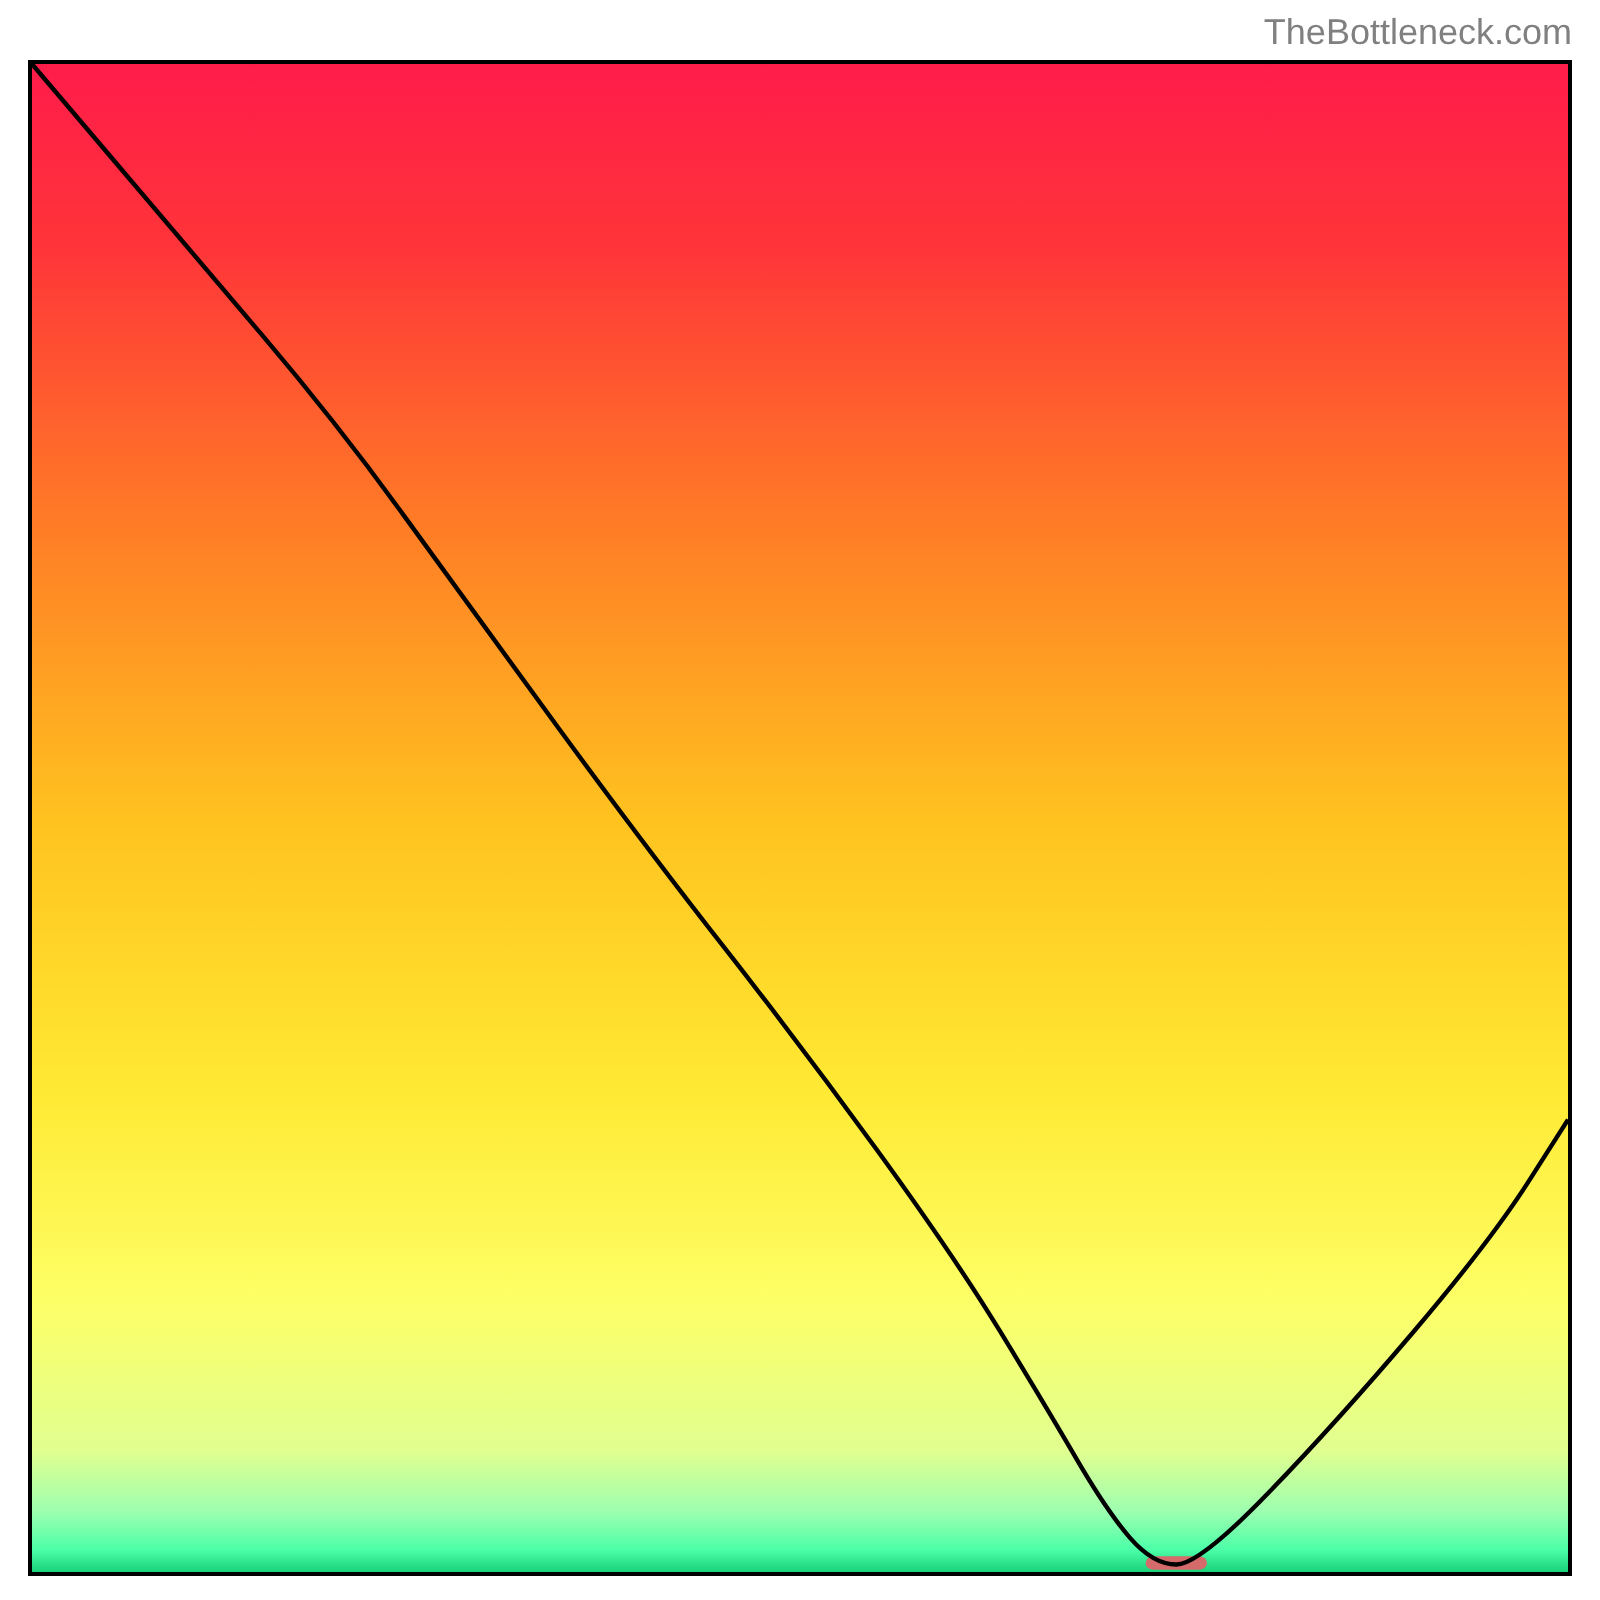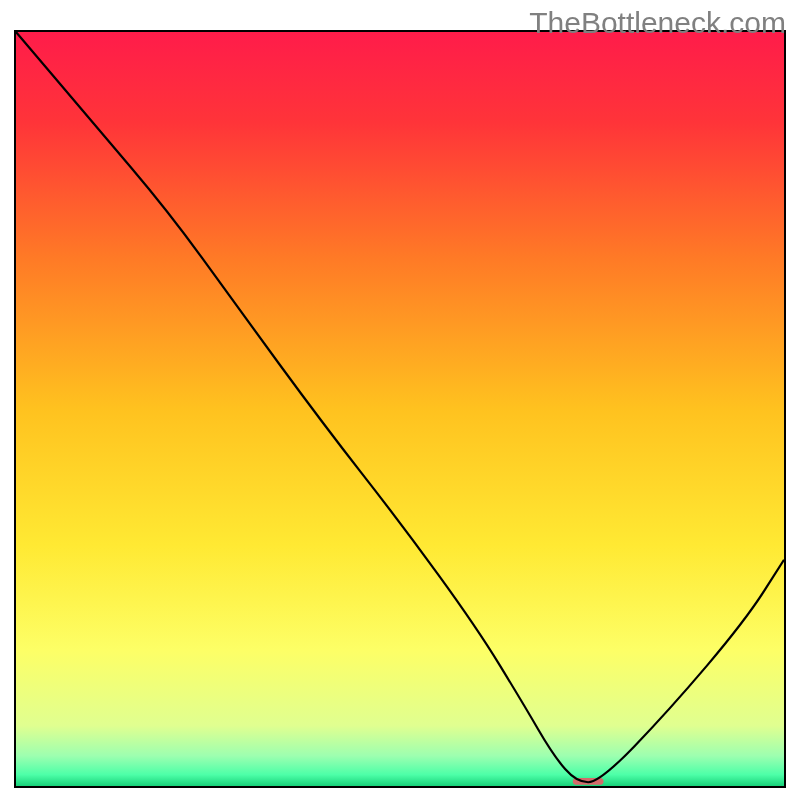--- a/index.html
+++ b/index.html
@@ -8,21 +8,21 @@
     width: 800px;
     height: 800px;
     background: #ffffff;
     font-family: Arial, sans-serif;
     position: relative;
   }
   .watermark {
     position: absolute;
     top: 6px;
     right: 14px;
-    font-size: 30px;
+    font-size: 18px;
     color: #808080;
     font-weight: 500;
     z-index: 10;
     text-align: right;
   }
   .plot-frame {
     position: absolute;
     top: 30px;
     left: 14px;
     width: 772px;

